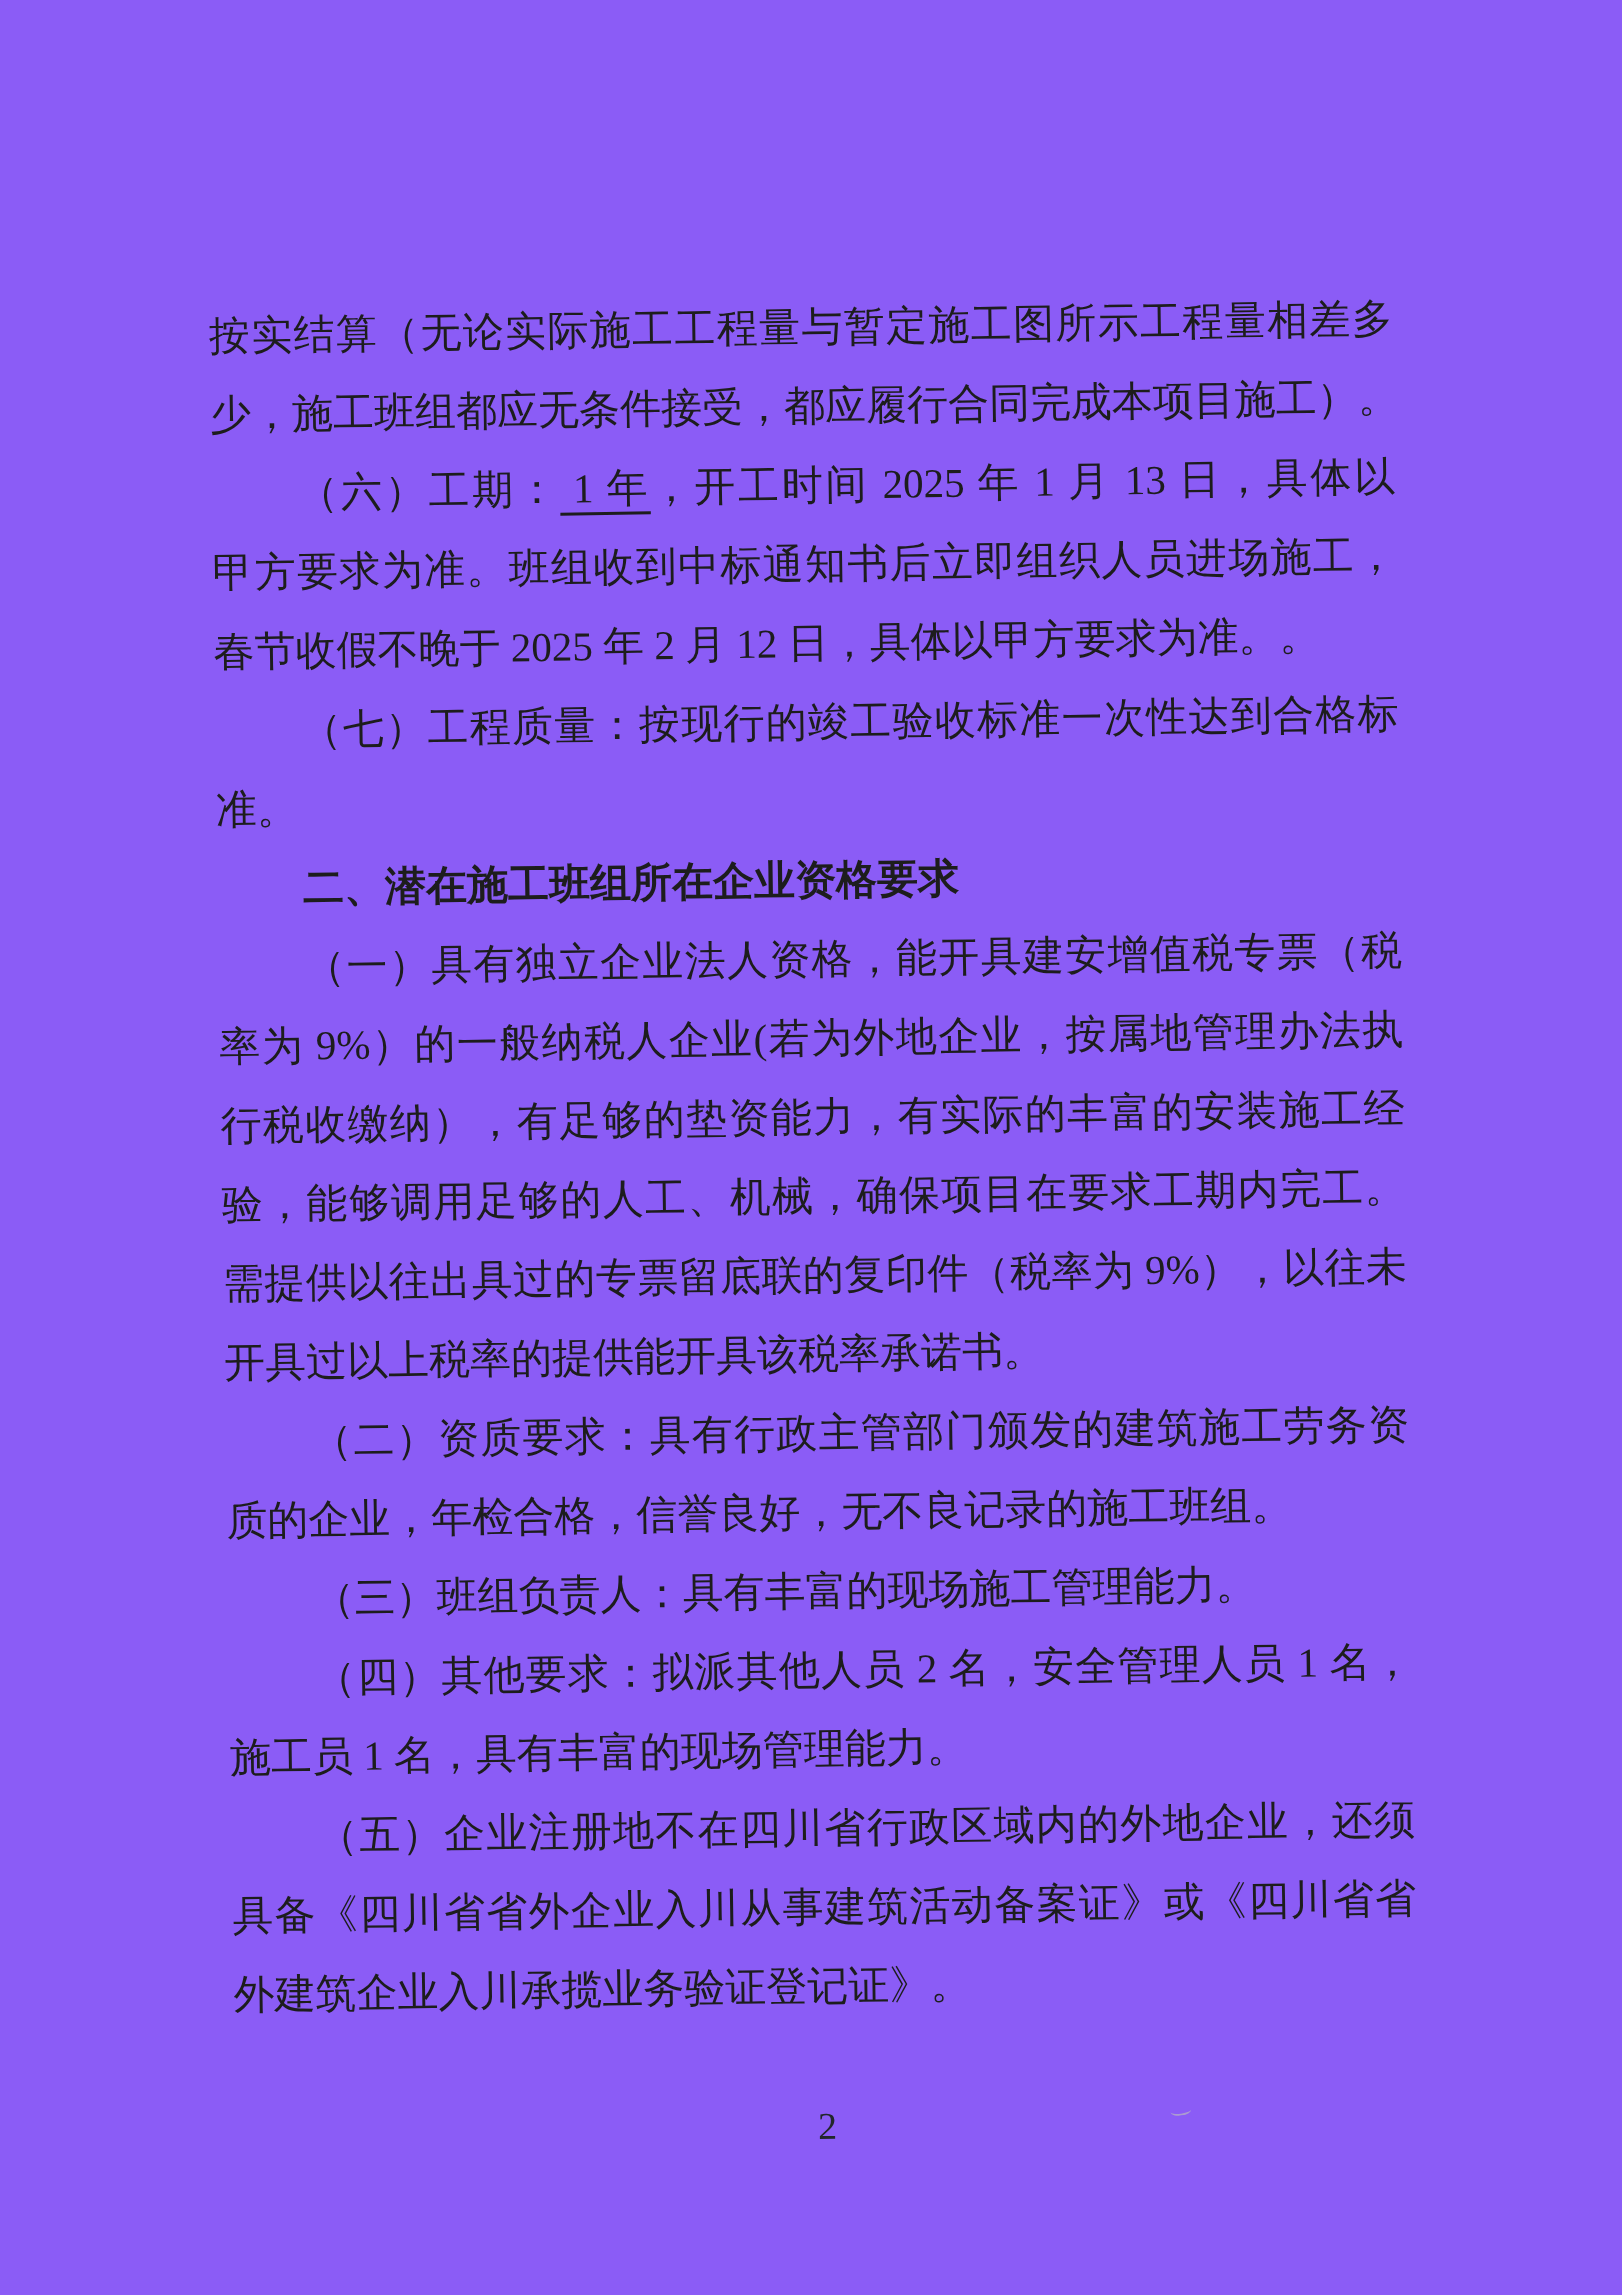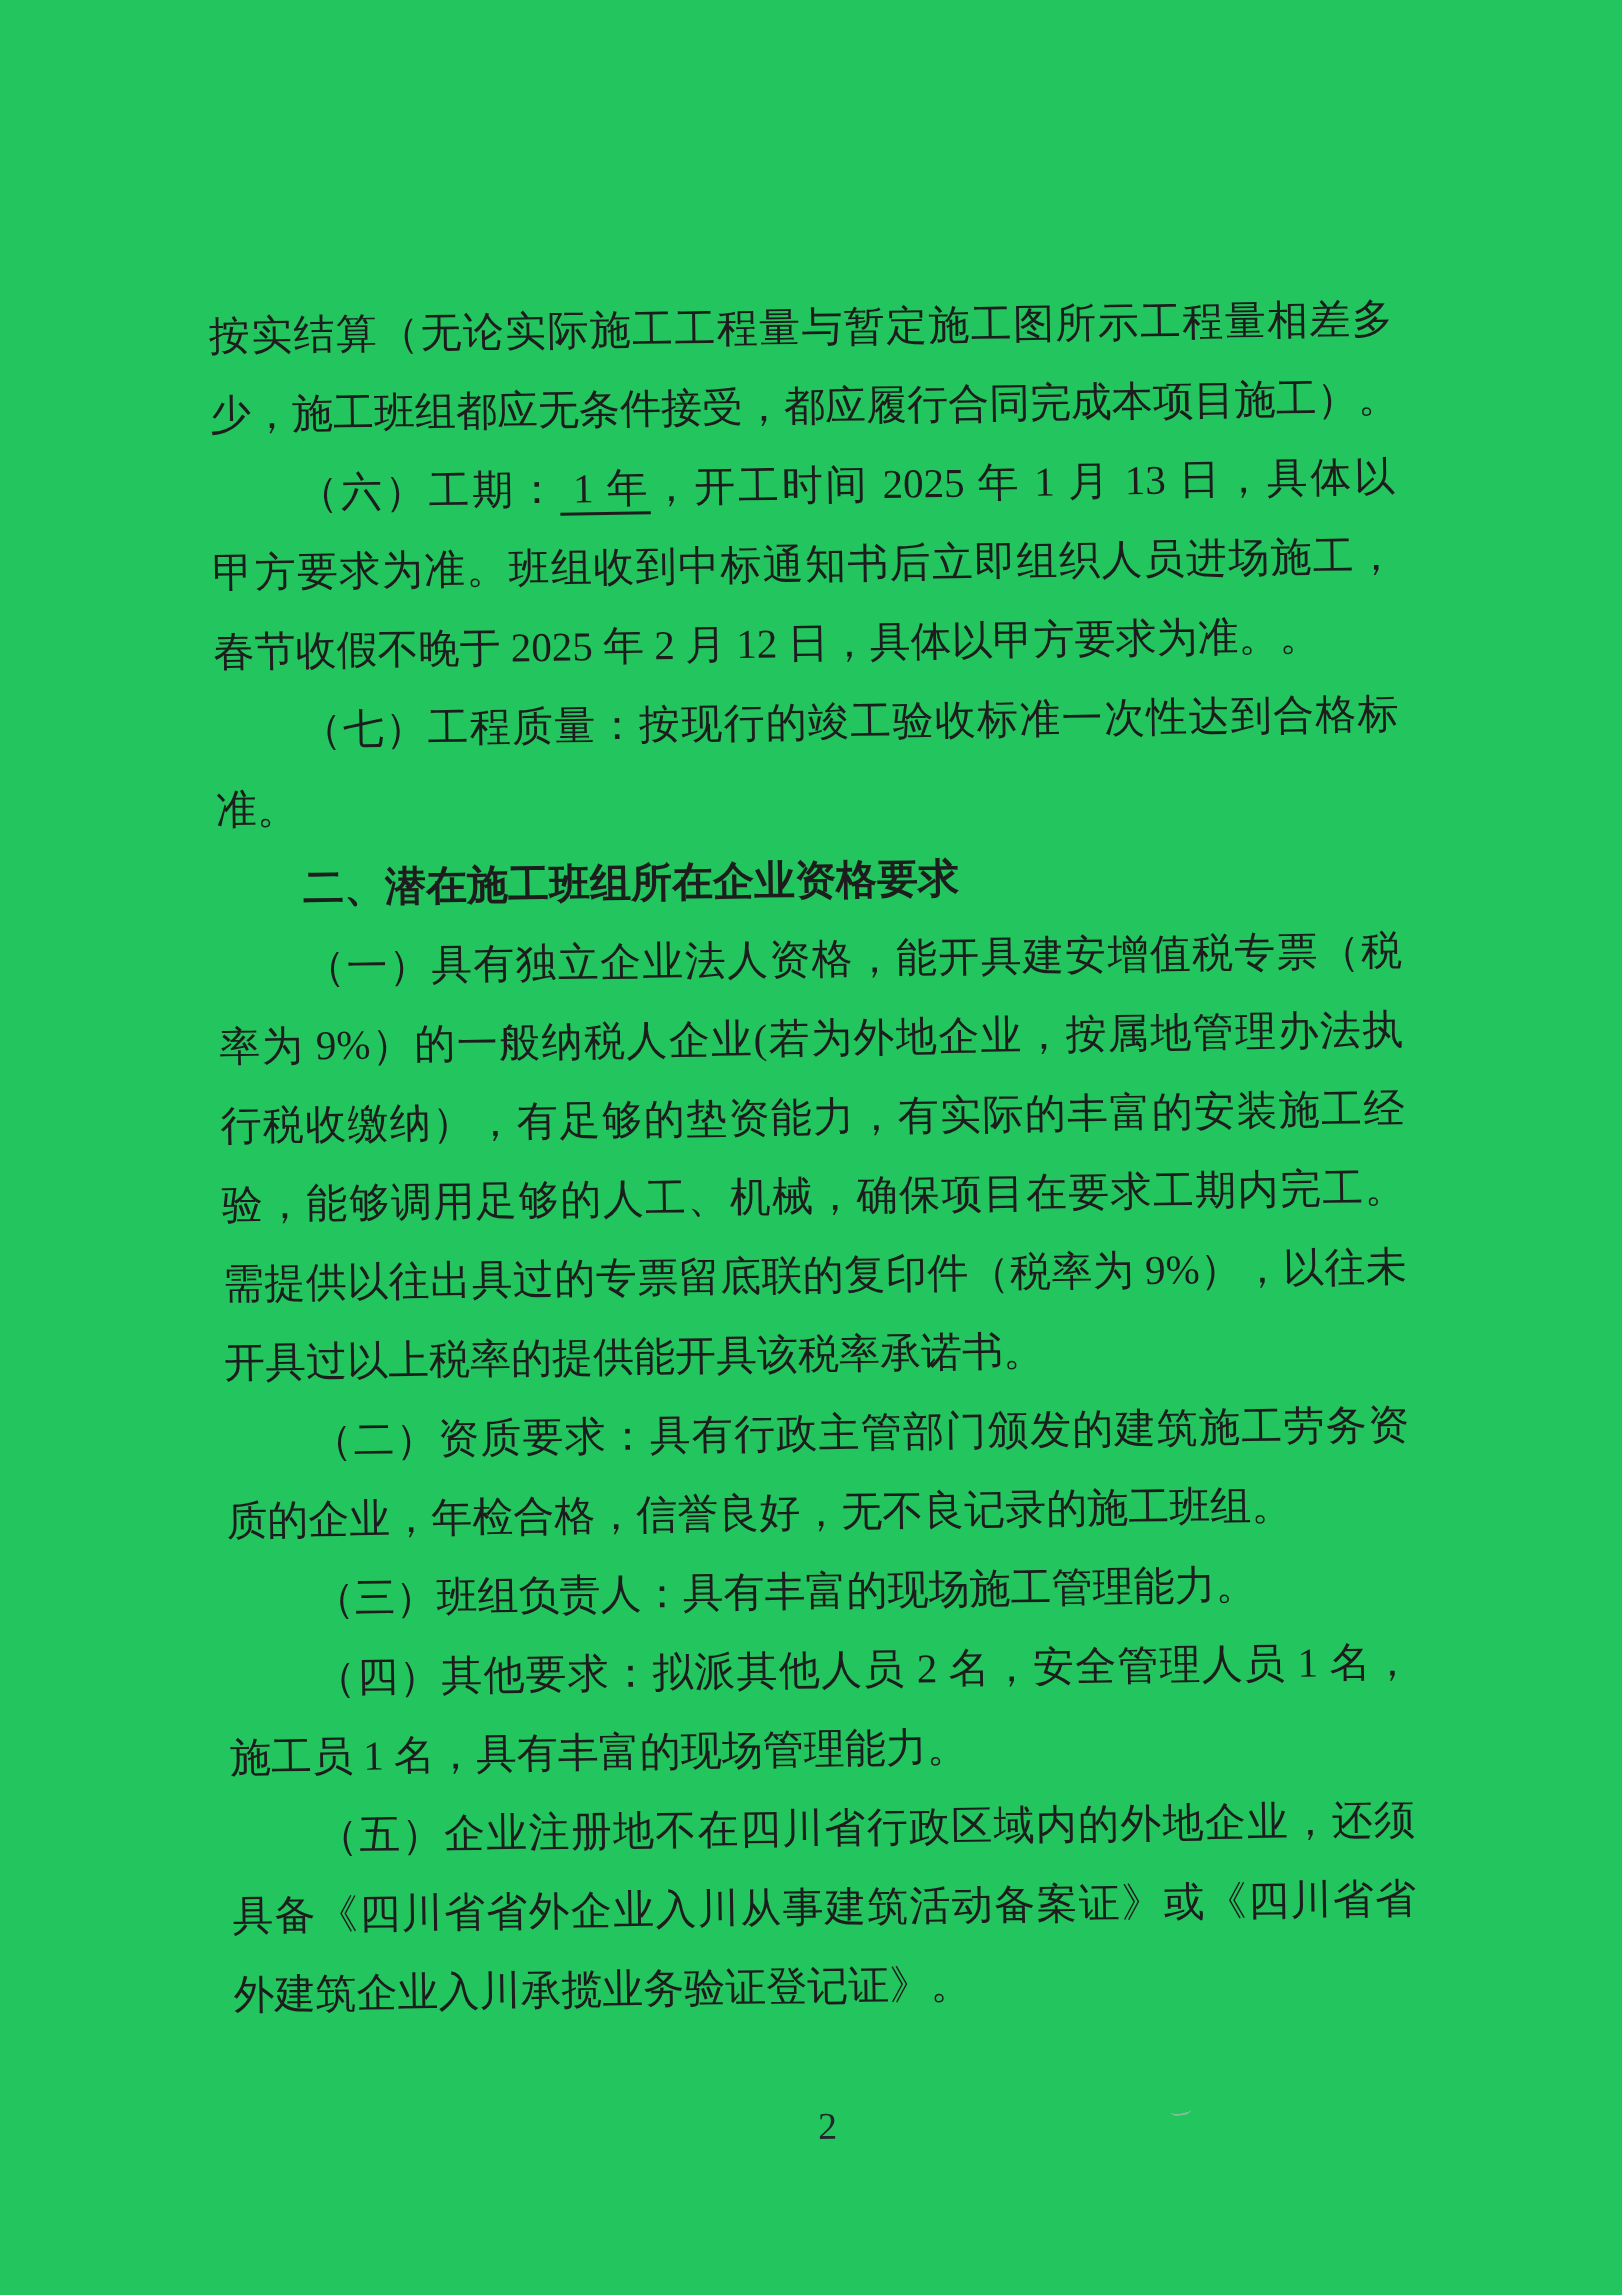--- a/index.html
+++ b/index.html
@@ -7,21 +7,21 @@
     padding: 0;
     width: 1623px;
     height: 2295px;
     background: #ffffff;
     overflow: hidden;
   }
   .page {
     position: relative;
     width: 1623px;
     height: 2295px;
-    background: #22c55e;
+    background: #8b5cf6;
     overflow: hidden;
     font-family: "Liberation Serif", "DejaVu Serif", serif;
     color: #1d1d1d;
   }
   
   .content {
     position: absolute;
     left: 222px;
     top: 288px;
     width: 1184px;

